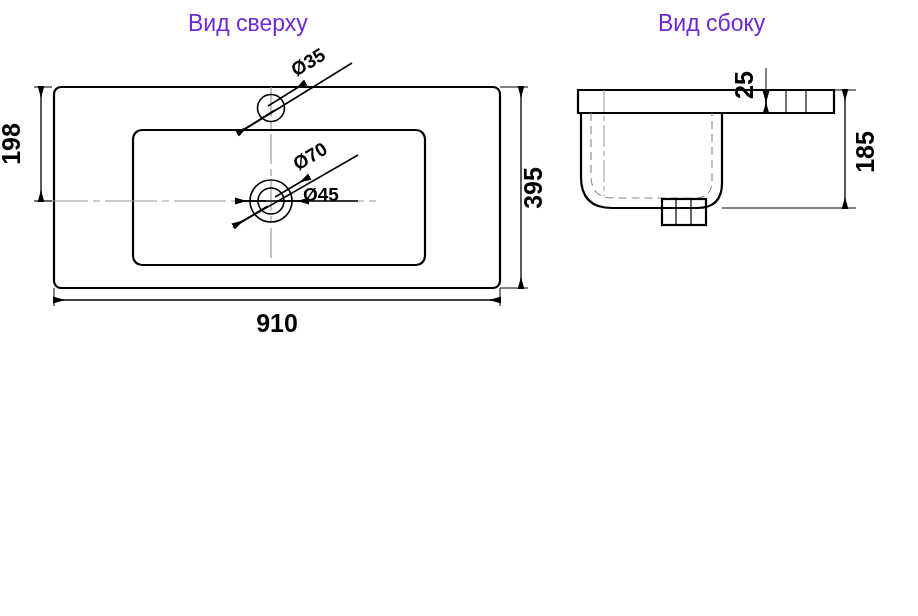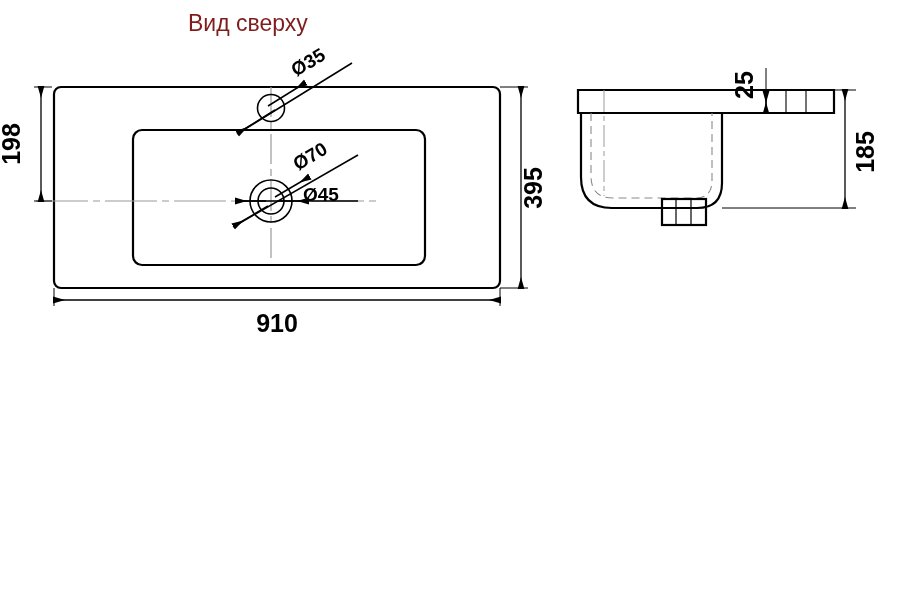--- a/index.html
+++ b/index.html
@@ -19,21 +19,21 @@
     left: 0;
     top: 0;
     width: 918px;
     height: 616px;
   }
   .view-title {
     position: absolute;
     font-family: "Liberation Sans", sans-serif;
     font-size: 23px;
     font-weight: 400;
-    color: #7f1d1d;
+    color: #6d28d9;
     white-space: nowrap;
     letter-spacing: 0px;
   }
   #title-top {
     left: 188px;
     top: 10px;
   }
   #title-side {
     left: 658px;
     top: 10px;
@@ -57,20 +57,21 @@
     fill: #000000;
   }
 </style>
 </head>
 <body>
 
 <div id="sheet">
 
   <div class="view-title" id="title-top">Вид сверху</div>
 
+  <div class="view-title" id="title-side">Вид сбоку</div>
 
   <svg width="918" height="616" viewBox="0 0 918 616">
 
     <defs>
       <marker id="arrIn" markerWidth="12" markerHeight="8" refX="11" refY="4" orient="auto" markerUnits="userSpaceOnUse">
         <path d="M0,4 L12,0.6 L12,7.4 Z" fill="#000000"></path>
       </marker>
       <marker id="arrOut" markerWidth="12" markerHeight="8" refX="1" refY="4" orient="auto" markerUnits="userSpaceOnUse">
         <path d="M12,4 L0,0.6 L0,7.4 Z" fill="#000000"></path>
       </marker>

